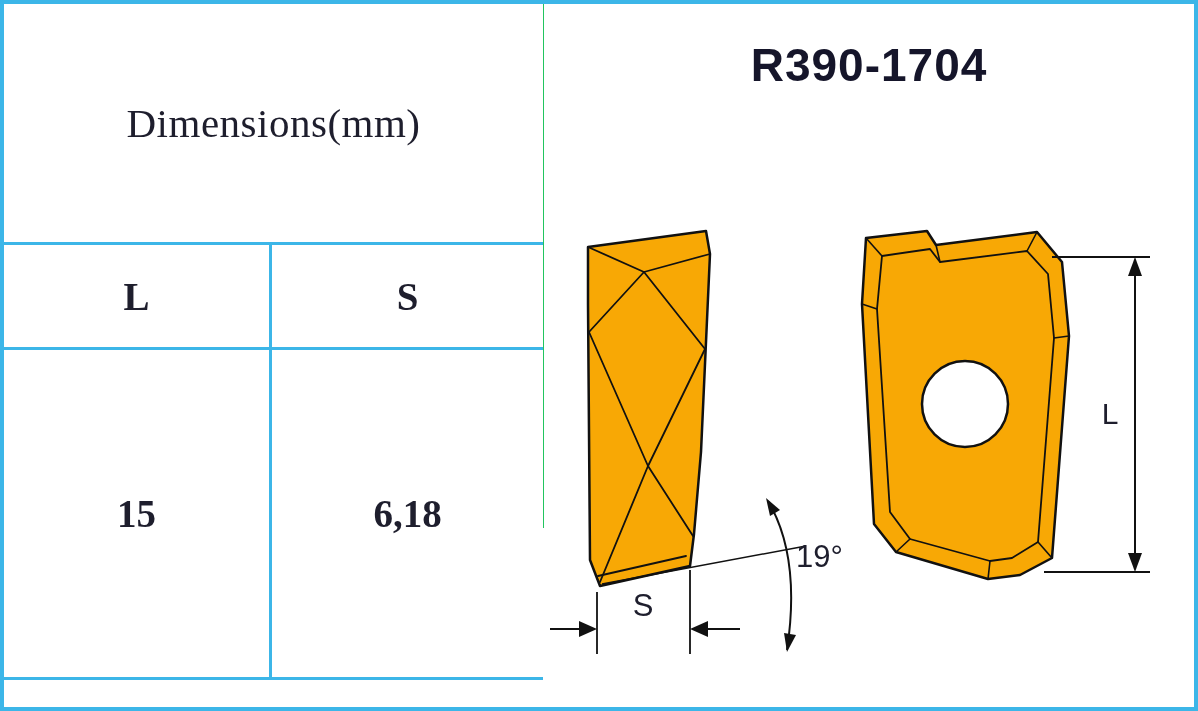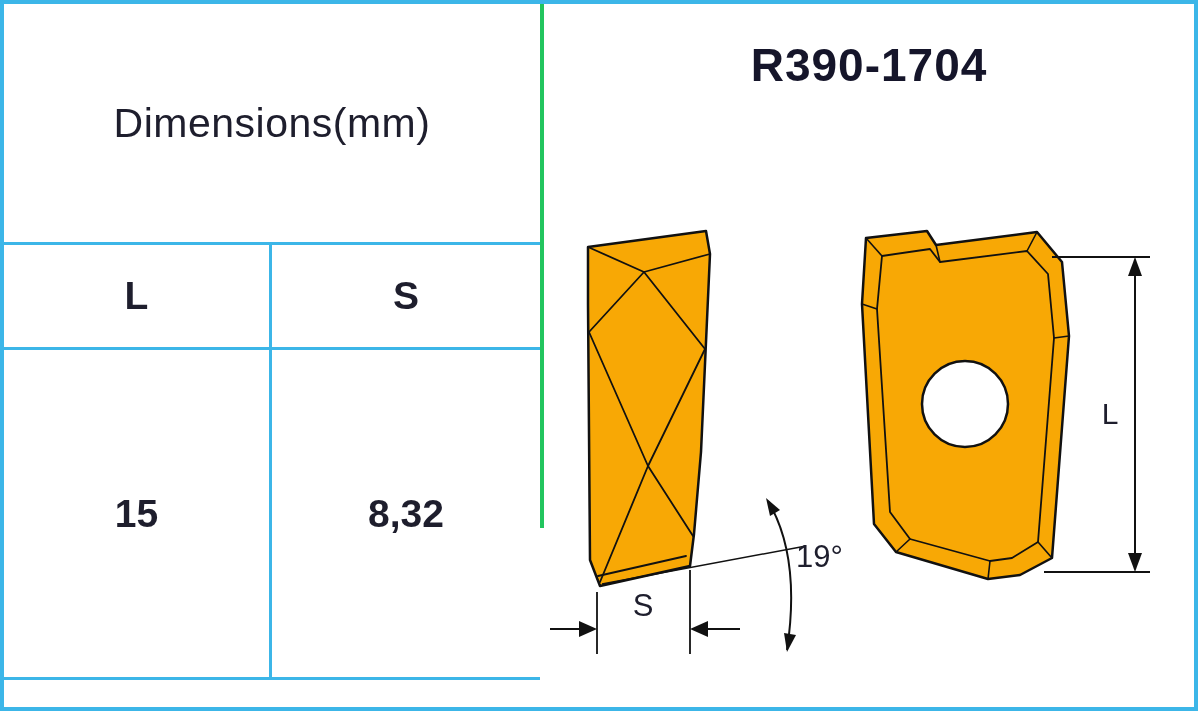--- a/index.html
+++ b/index.html
@@ -1,21 +1,21 @@
 <!DOCTYPE html>
 <html><head>
 <meta charset="utf-8">
 <style>
   * { margin:0; padding:0; box-sizing:border-box; }
   html,body { background:#ffffff; font-family:"Liberation Sans", sans-serif; }
   .frame {
     position:relative; width:1198px; height:711px;
     border:4px solid #3cb6e8; background:#fff; display:flex; overflow:hidden;
   }
-  .left-pane { width:540px; height:524px; border-right:4px solid #22c55e; flex:0 0 auto; }
+  .left-pane { width:540px; height:524px; border-right:1px solid #22c55e; flex:0 0 auto;font-family:Liberation Serif, serif; }
   .dim-table { height:676px; border-bottom:3px solid #3cb6e8; display:flex; flex-direction:column; }
   .row-header {
     height:241px; border-bottom:3px solid #3cb6e8;
     display:flex; align-items:center; justify-content:center;
     font-size:41px; font-weight:400; color:#1e1e2d; letter-spacing:0.5px;
   }
   .row-cols { height:105px; border-bottom:3px solid #3cb6e8; display:flex; }
   .row-vals { flex:1; display:flex; }
   .cell { display:flex; align-items:center; justify-content:center; color:#1e1e2d; }
   .c1 { width:268px; border-right:3px solid #3cb6e8; }
@@ -38,21 +38,21 @@
     <div class="dim-table">
       <div class="row-header">
         <span>Dimensions(mm)</span>
       </div>
       <div class="row-cols">
         <div class="cell c1">L</div>
         <div class="cell c2">S</div>
       </div>
       <div class="row-vals">
         <div class="cell c1">15</div>
-        <div class="cell c2">8,32</div>
+        <div class="cell c2">6,18</div>
       </div>
     </div>
   </div>
 
   <div class="right-pane">
     <div class="fig-title">R390-1704</div>
 
     <svg class="drawing" viewBox="0 0 650 703">
 
       <g stroke="#111" stroke-linejoin="round" stroke-linecap="round">

